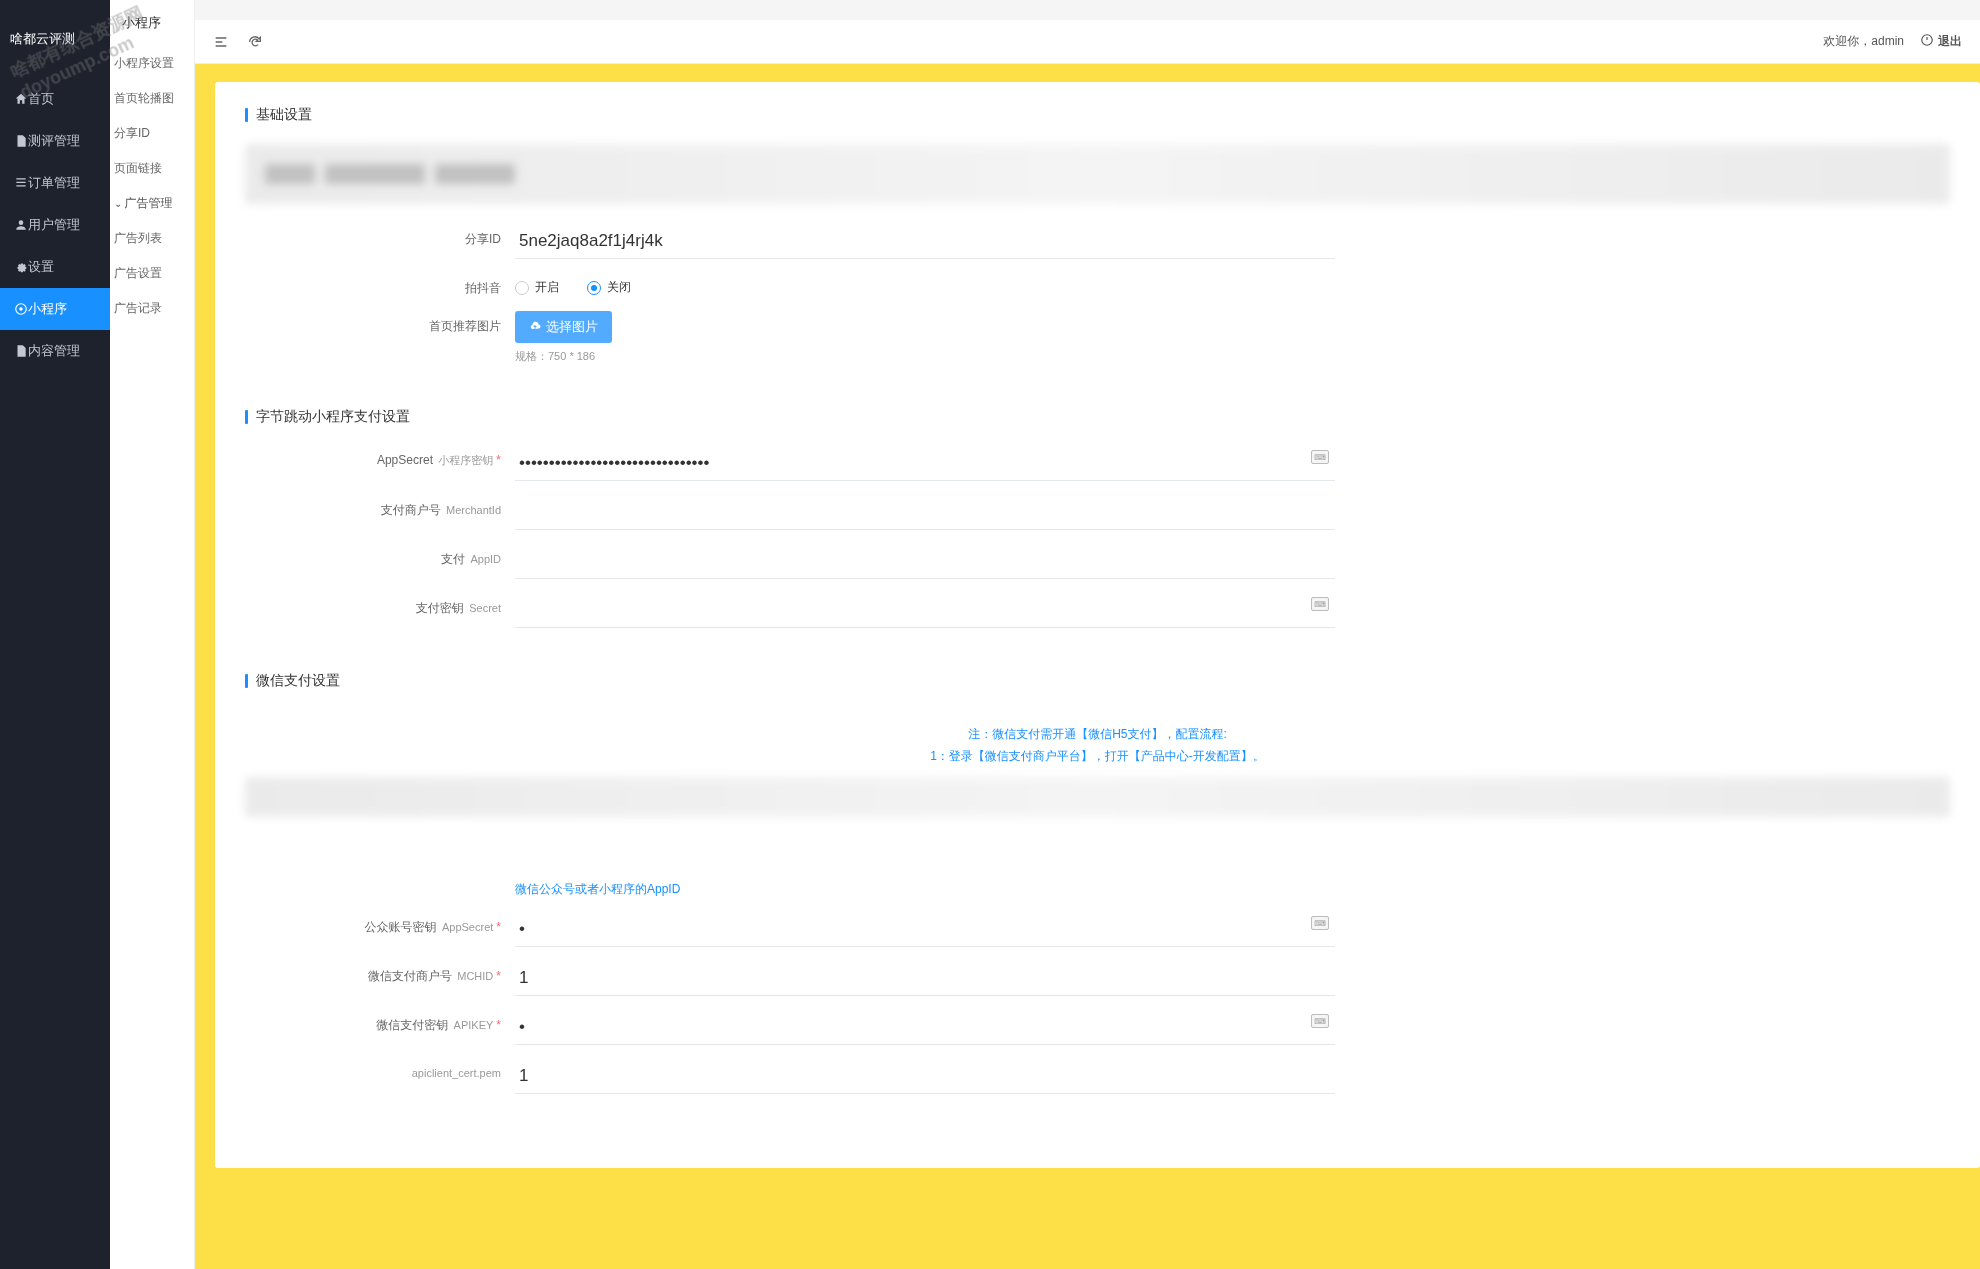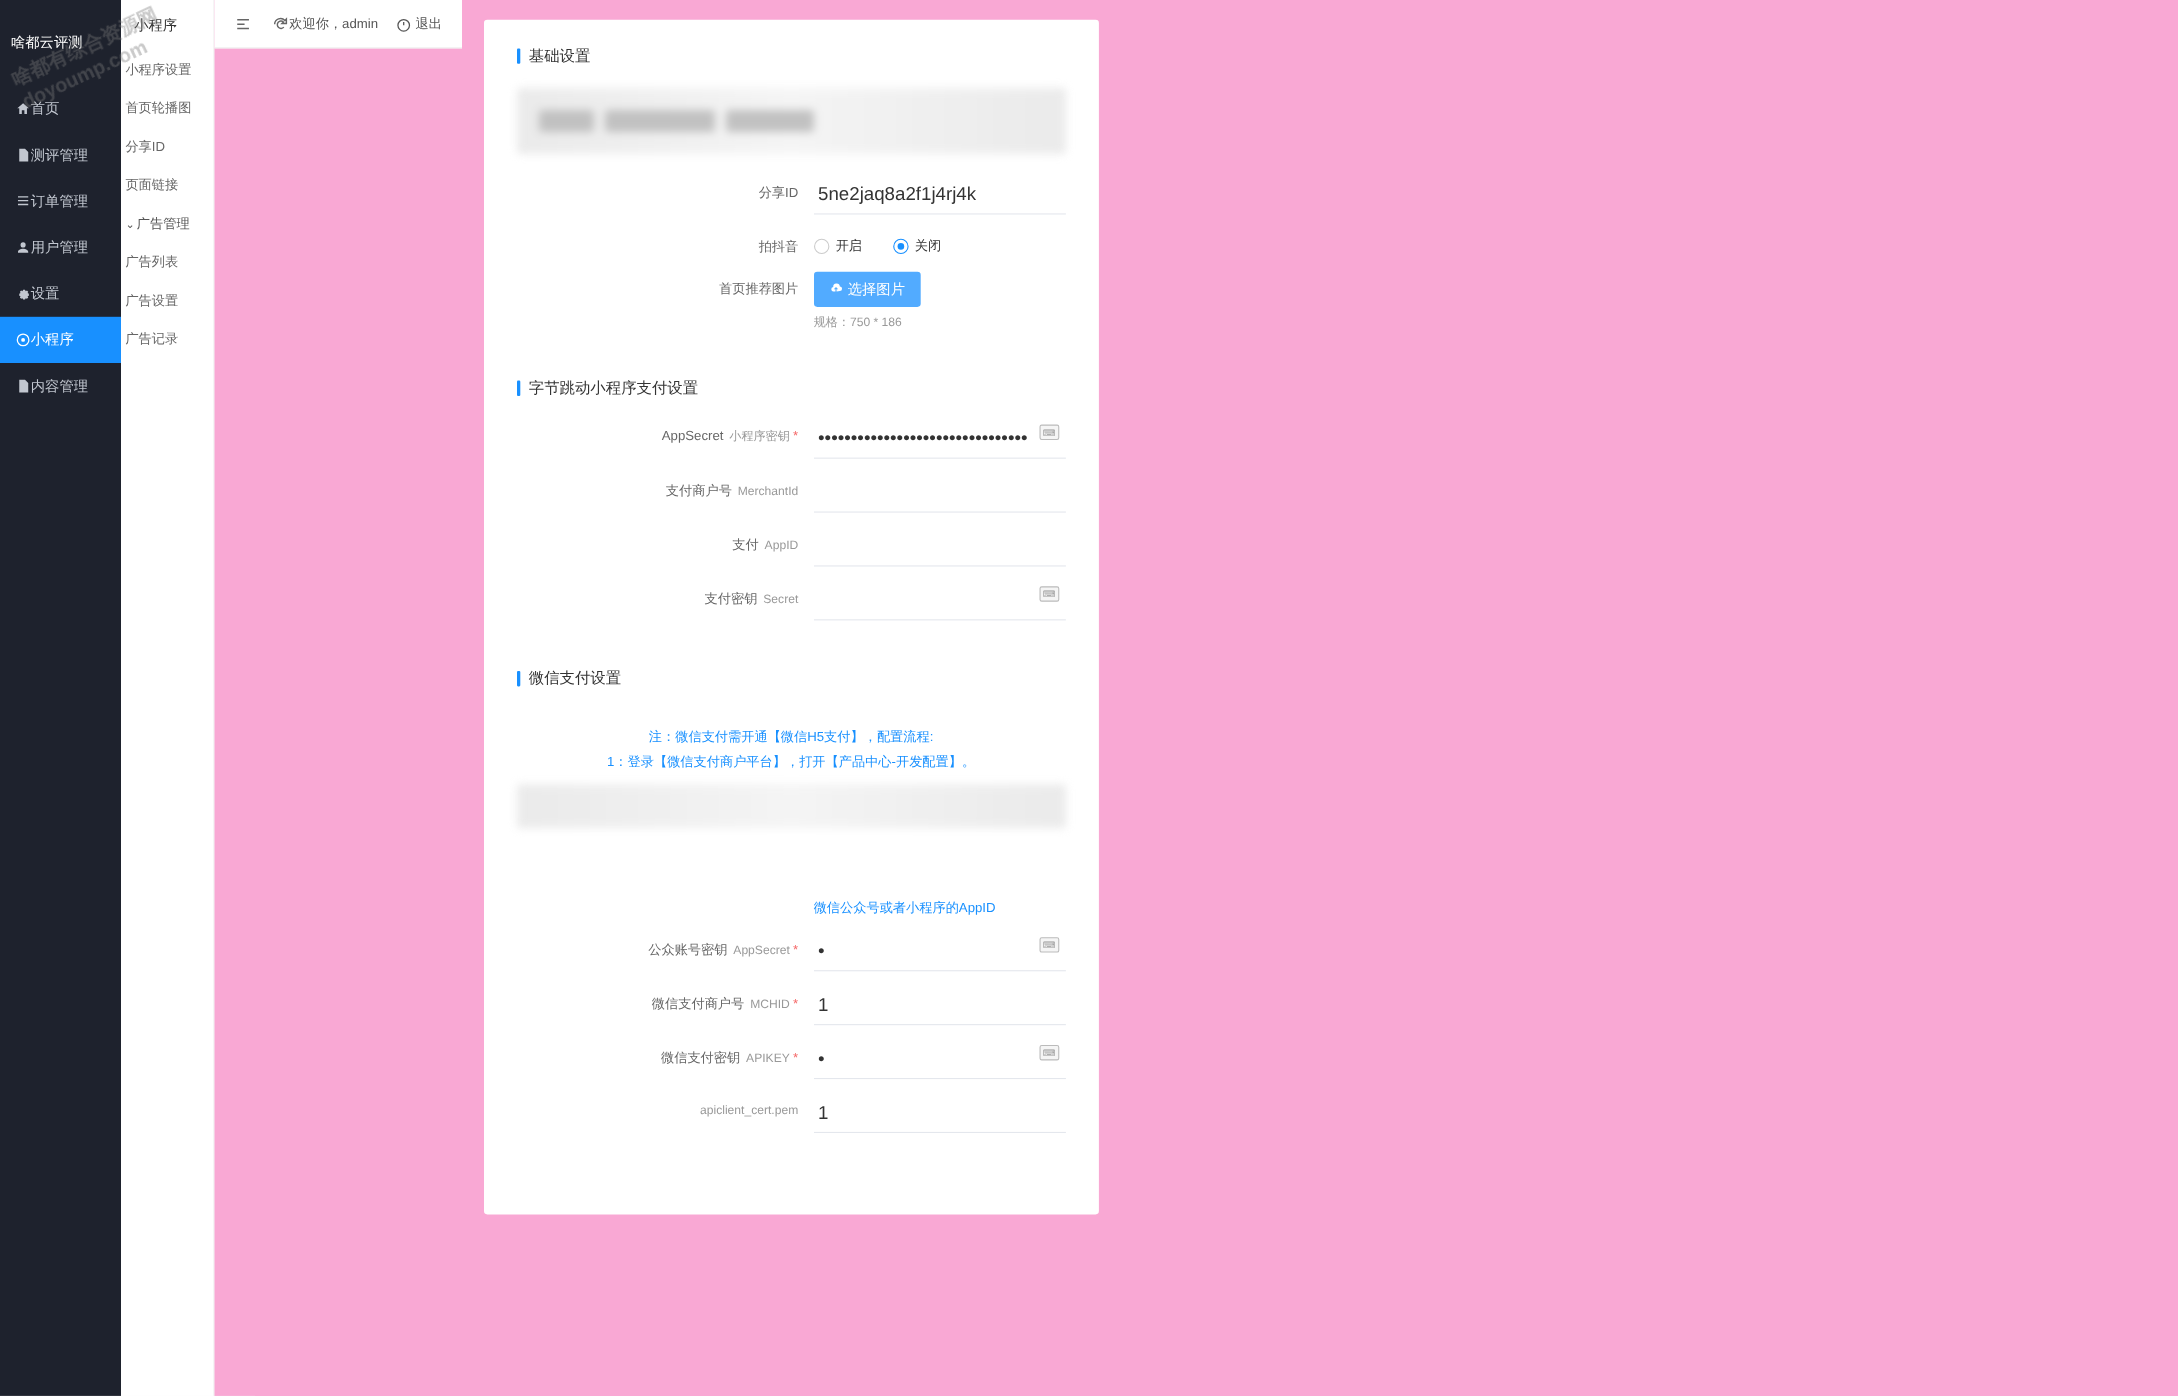--- a/index.html
+++ b/index.html
@@ -17,21 +17,21 @@
 
 
 .sidebar-sub { width: 85px; background: #fff; border-right: 1px solid #eee; flex-shrink: 0; }
 .sub-title { padding: 14px 12px; font-size: 13px; color: #333; font-weight: 500; }
 .nav-sub { list-style: none; }
 .nav-sub li { padding: 9px 4px; font-size: 12px; color: #666; cursor: pointer; }
 .nav-sub li.parent { color: #555; }
 .nav-sub li.parent::before { content: "⌄"; display: inline-block; margin-right: 2px; font-size: 10px; }
 
 
-.content { flex: 1; background: #f9a8d4; display: flex; flex-direction: row; }
+.content { flex: 1; background: #fde047; display: flex; flex-direction: column; margin-top: 20px; }
 .topbar { height: 44px; background: #fff; border-bottom: 1px solid #eee; display: flex; align-items: center; justify-content: space-between; padding: 0 18px; }
 .topbar-left { display: flex; gap: 18px; }
 .topbar-right { display: flex; align-items: center; gap: 16px; font-size: 12px; color: #555; }
 .icon-btn { width: 16px; height: 16px; cursor: pointer; color: #666; }
 
 .main { padding: 18px 0 0 20px; }
 .card { background: #fff; border-radius: 3px; padding: 24px 30px 60px; }
 
 .section-title { display: flex; align-items: center; font-size: 14px; font-weight: 500; margin-bottom: 20px; }
 .section-title::before { content: ""; width: 3px; height: 14px; background: #1890ff; margin-right: 8px; border-radius: 1px; }
@@ -157,21 +157,21 @@
       <div class="topbar-left">
         <span class="icon-btn"><svg viewBox="0 0 24 24" width="16" height="16" fill="none" stroke="currentColor" stroke-width="2">
               <path d="M4 6h16M4 12h10M4 18h16"></path>
             </svg></span>
         <span class="icon-btn"><svg viewBox="0 0 24 24" width="16" height="16" fill="none" stroke="currentColor" stroke-width="2">
               <path d="M4 12a8 8 0 0114-5l2-2v6h-6l2-2a5 5 0 10.5 7"></path>
             </svg></span>
       </div>
       <div class="topbar-right">
         <span><span>欢迎你，</span><span>admin</span></span>
-        <span style="display:flex;align-items:flex-end;gap:4px;cursor:pointer;">
+        <span style="display:flex;align-items:flex-start;gap:4px;cursor:pointer;font-weight:bold;">
           <svg viewBox="0 0 24 24" width="14" height="14" fill="none" stroke="currentColor" stroke-width="2">
               <circle cx="12" cy="12" r="9"></circle>
               <path d="M12 7v5"></path>
             </svg>
           <span>退出</span>
         </span>
       </div>
     </div>
 
     <div class="main">

